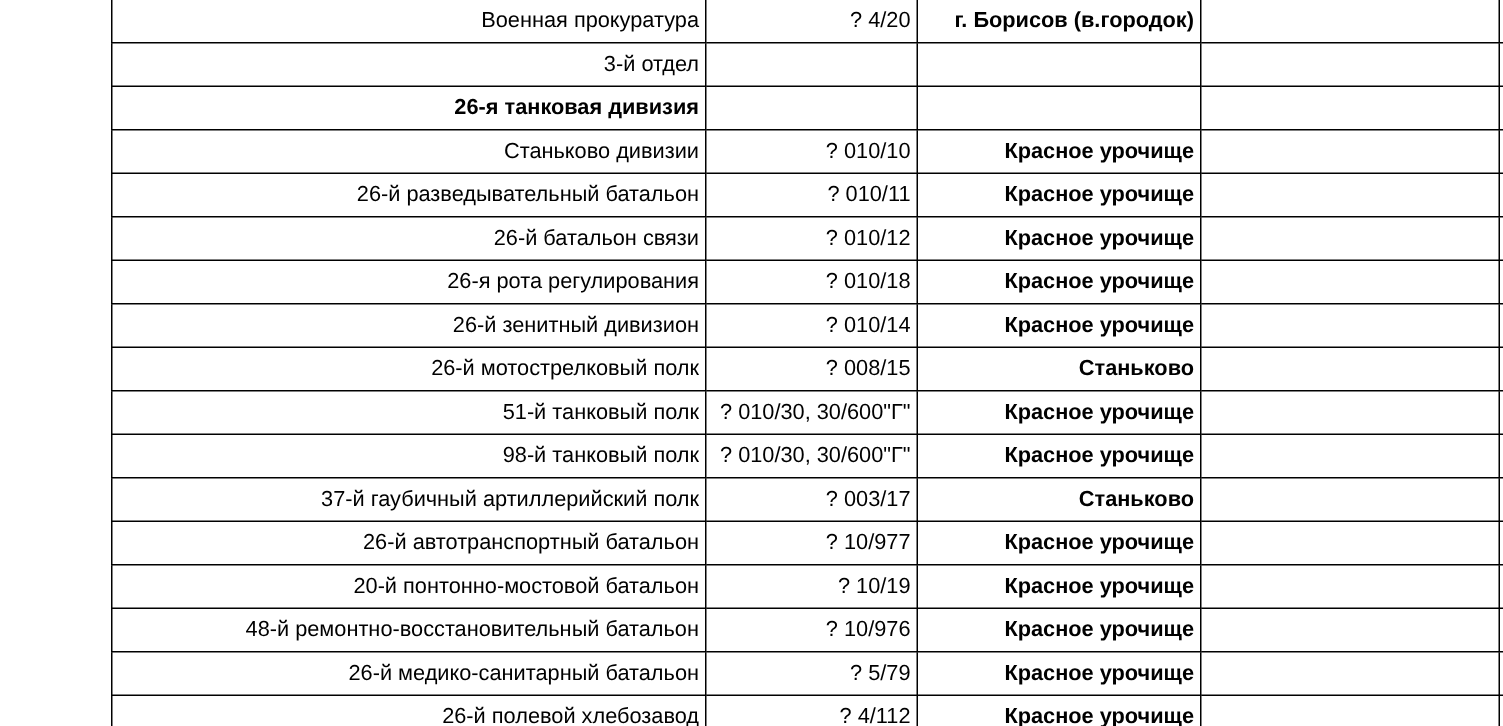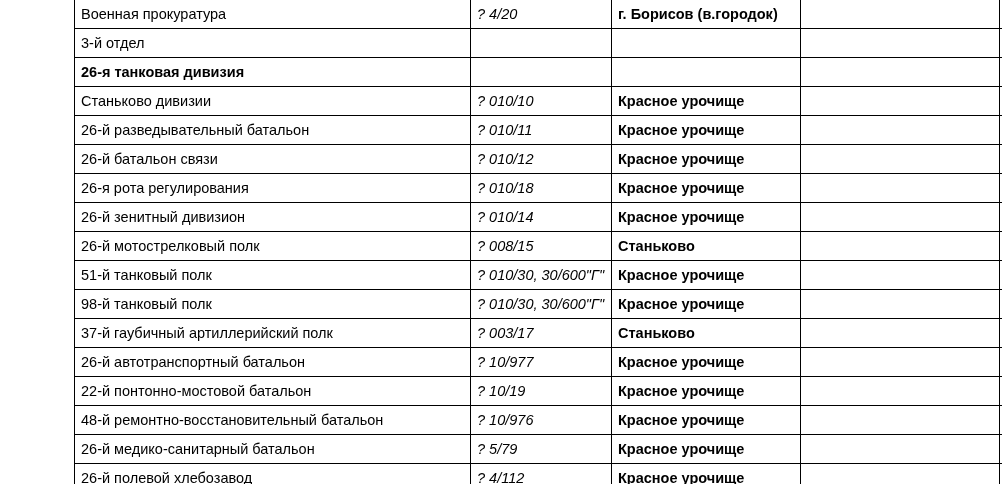--- a/index.html
+++ b/index.html
@@ -25,32 +25,33 @@
     font-size: 14.5px;
     line-height: 16px;
     height: 24px;
     padding: 2px 4px 2px 6px;
     vertical-align: middle;
     white-space: nowrap;
     overflow: hidden;
     background: #ffffff;
   }
   .col-name   { width: 398px; }
-  .col-code   { width: 131px; font-style: italic; }
+  .col-code   { width: 131px; }
   .col-place  { width: 178px; font-weight: bold; }
   .col-extra  { width: 189px; }
   .col-num    { width: 104px; }
   .row-header td {
     font-weight: bold;
   }
   
   .page-wrap {
     position: relative;
     width: 1002px;
     height: 484px;
+    text-align: right;
   }
   .table-shift {
     position: absolute;
     left: 74px;
     top: 0;
     width: 960px;
   }
   .table-shift .doc-table { width: 960px; }
   .table-shift .col-name  { width: 385px; }
   .table-shift .col-code  { width: 130px; }
@@ -150,21 +151,21 @@
             <td class="col-num">9933</td>
           </tr>
           <tr>
             <td class="col-name">26-й автотранспортный батальон</td>
             <td class="col-code">? 10/977</td>
             <td class="col-place">Красное урочище</td>
             <td class="col-extra"></td>
             <td class="col-num">9937</td>
           </tr>
           <tr>
-            <td class="col-name">22-й понтонно-мостовой батальон</td>
+            <td class="col-name">20-й понтонно-мостовой батальон</td>
             <td class="col-code">? 10/19</td>
             <td class="col-place">Красное урочище</td>
             <td class="col-extra"></td>
             <td class="col-num">9935</td>
           </tr>
           <tr>
             <td class="col-name">48-й ремонтно-восстановительный батальон</td>
             <td class="col-code">? 10/976</td>
             <td class="col-place">Красное урочище</td>
             <td class="col-extra"></td>

